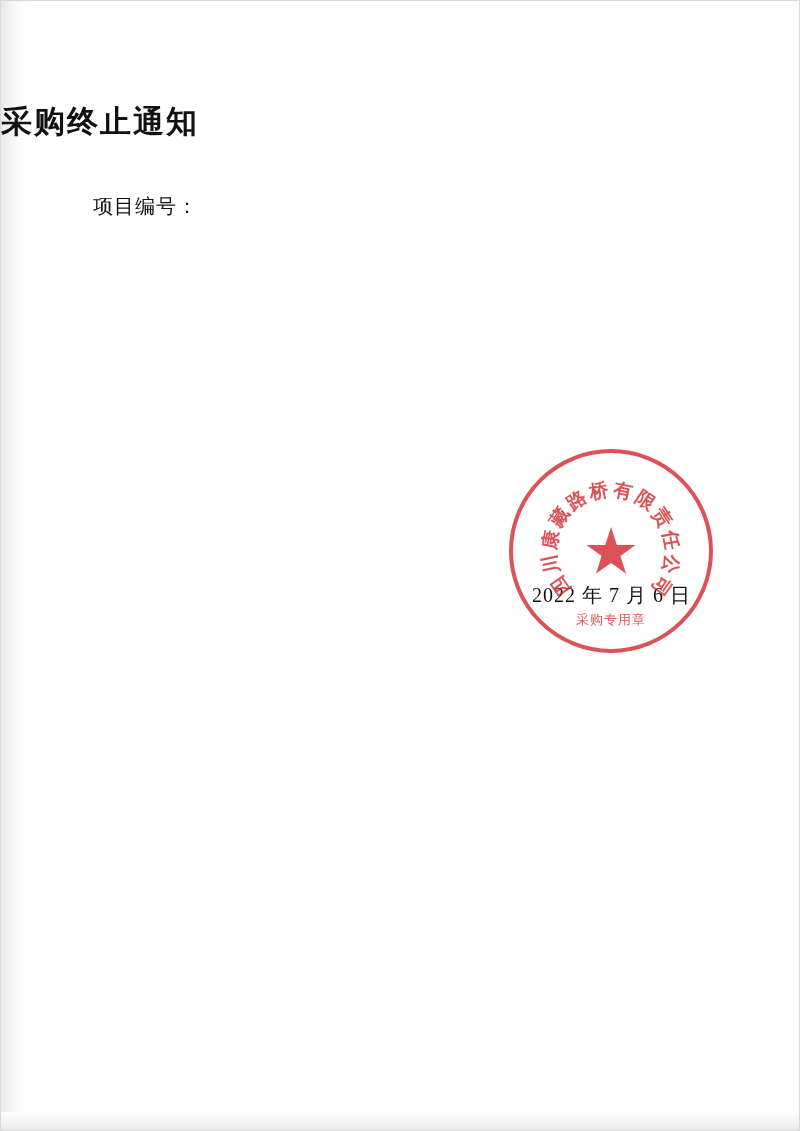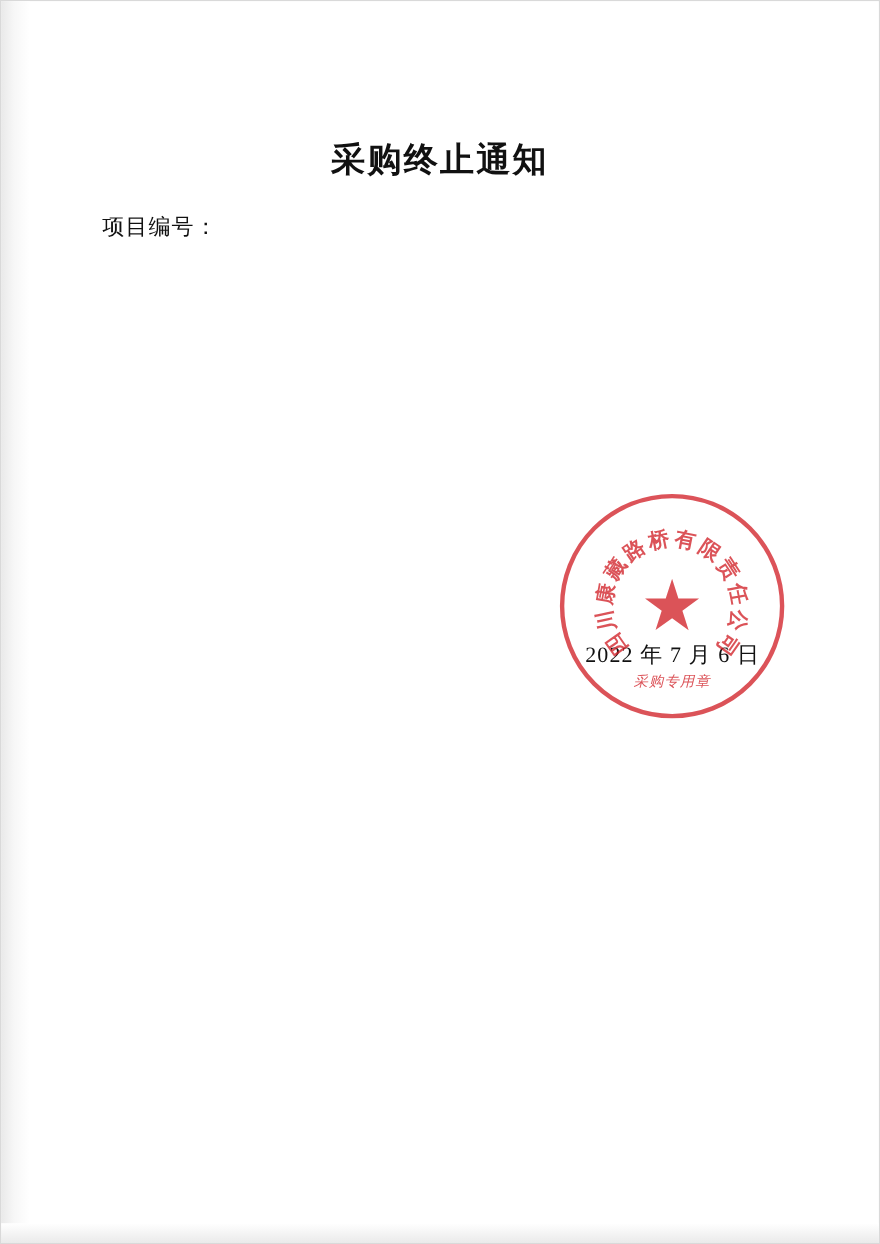--- a/index.html
+++ b/index.html
@@ -31,26 +31,24 @@
     left: 0; bottom: 0;
     width: 100%; height: 18px;
     background: linear-gradient(to top, #eaeaea 0%, #ffffff 100%);
     pointer-events: none;
   }
   .doc-title {
     position: absolute;
     top: 100px;
     left: 0;
     width: 100%;
-    text-align: center;
     font-size: 31px;
     font-weight: bold;
     letter-spacing: 2px;
     font-family: Liberation Sans, sans-serif;
-    margin-top: 23px;
   }
   .salutation {
     position: absolute;
     top: 192px;
     left: 92px;
     font-size: 20px;
     letter-spacing: 1px;
   }
   .body-text {
     position: absolute;
@@ -122,21 +120,20 @@
   }
   .seal-bottom-text {
     position: absolute;
     bottom: 20px;
     left: 0;
     width: 100%;
     text-align: center;
     font-size: 13px;
     color: #d2232a;
     letter-spacing: 1px;
-    font-style: italic;
   }
 </style>
 </head>
 <body>
 
 <div class="page">
 
   <div class="scan-edge-left"></div>
   <div class="scan-edge-bottom"></div>
 

